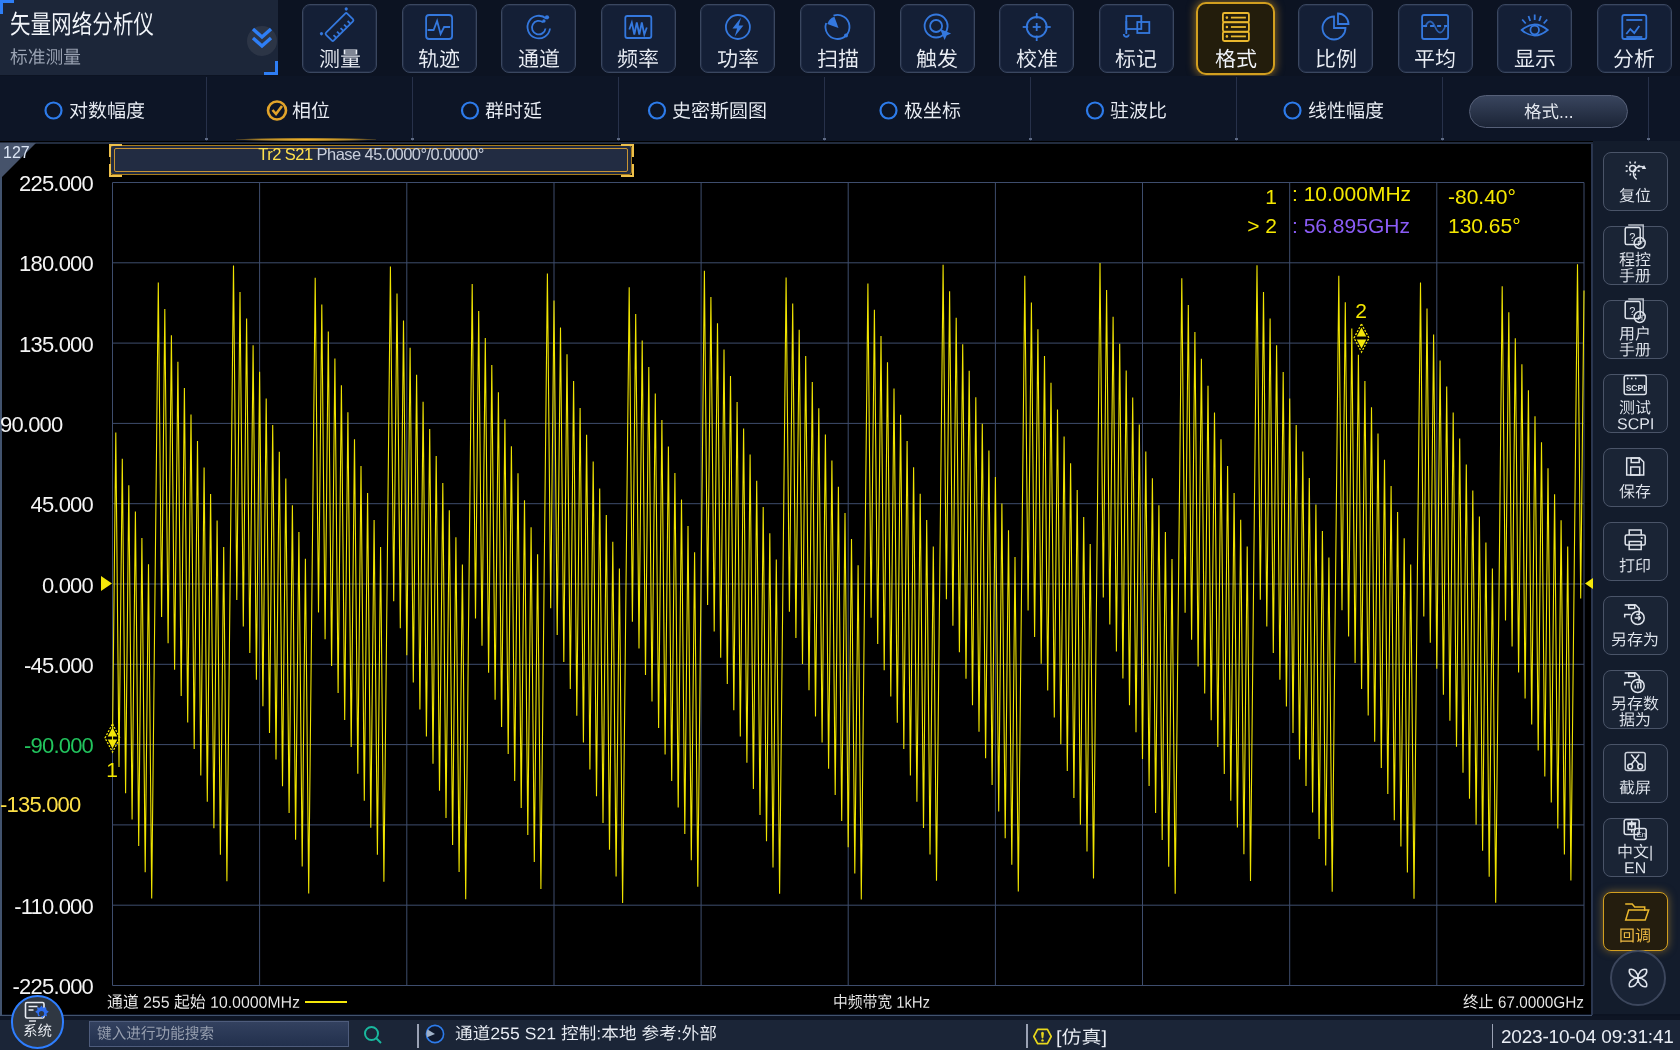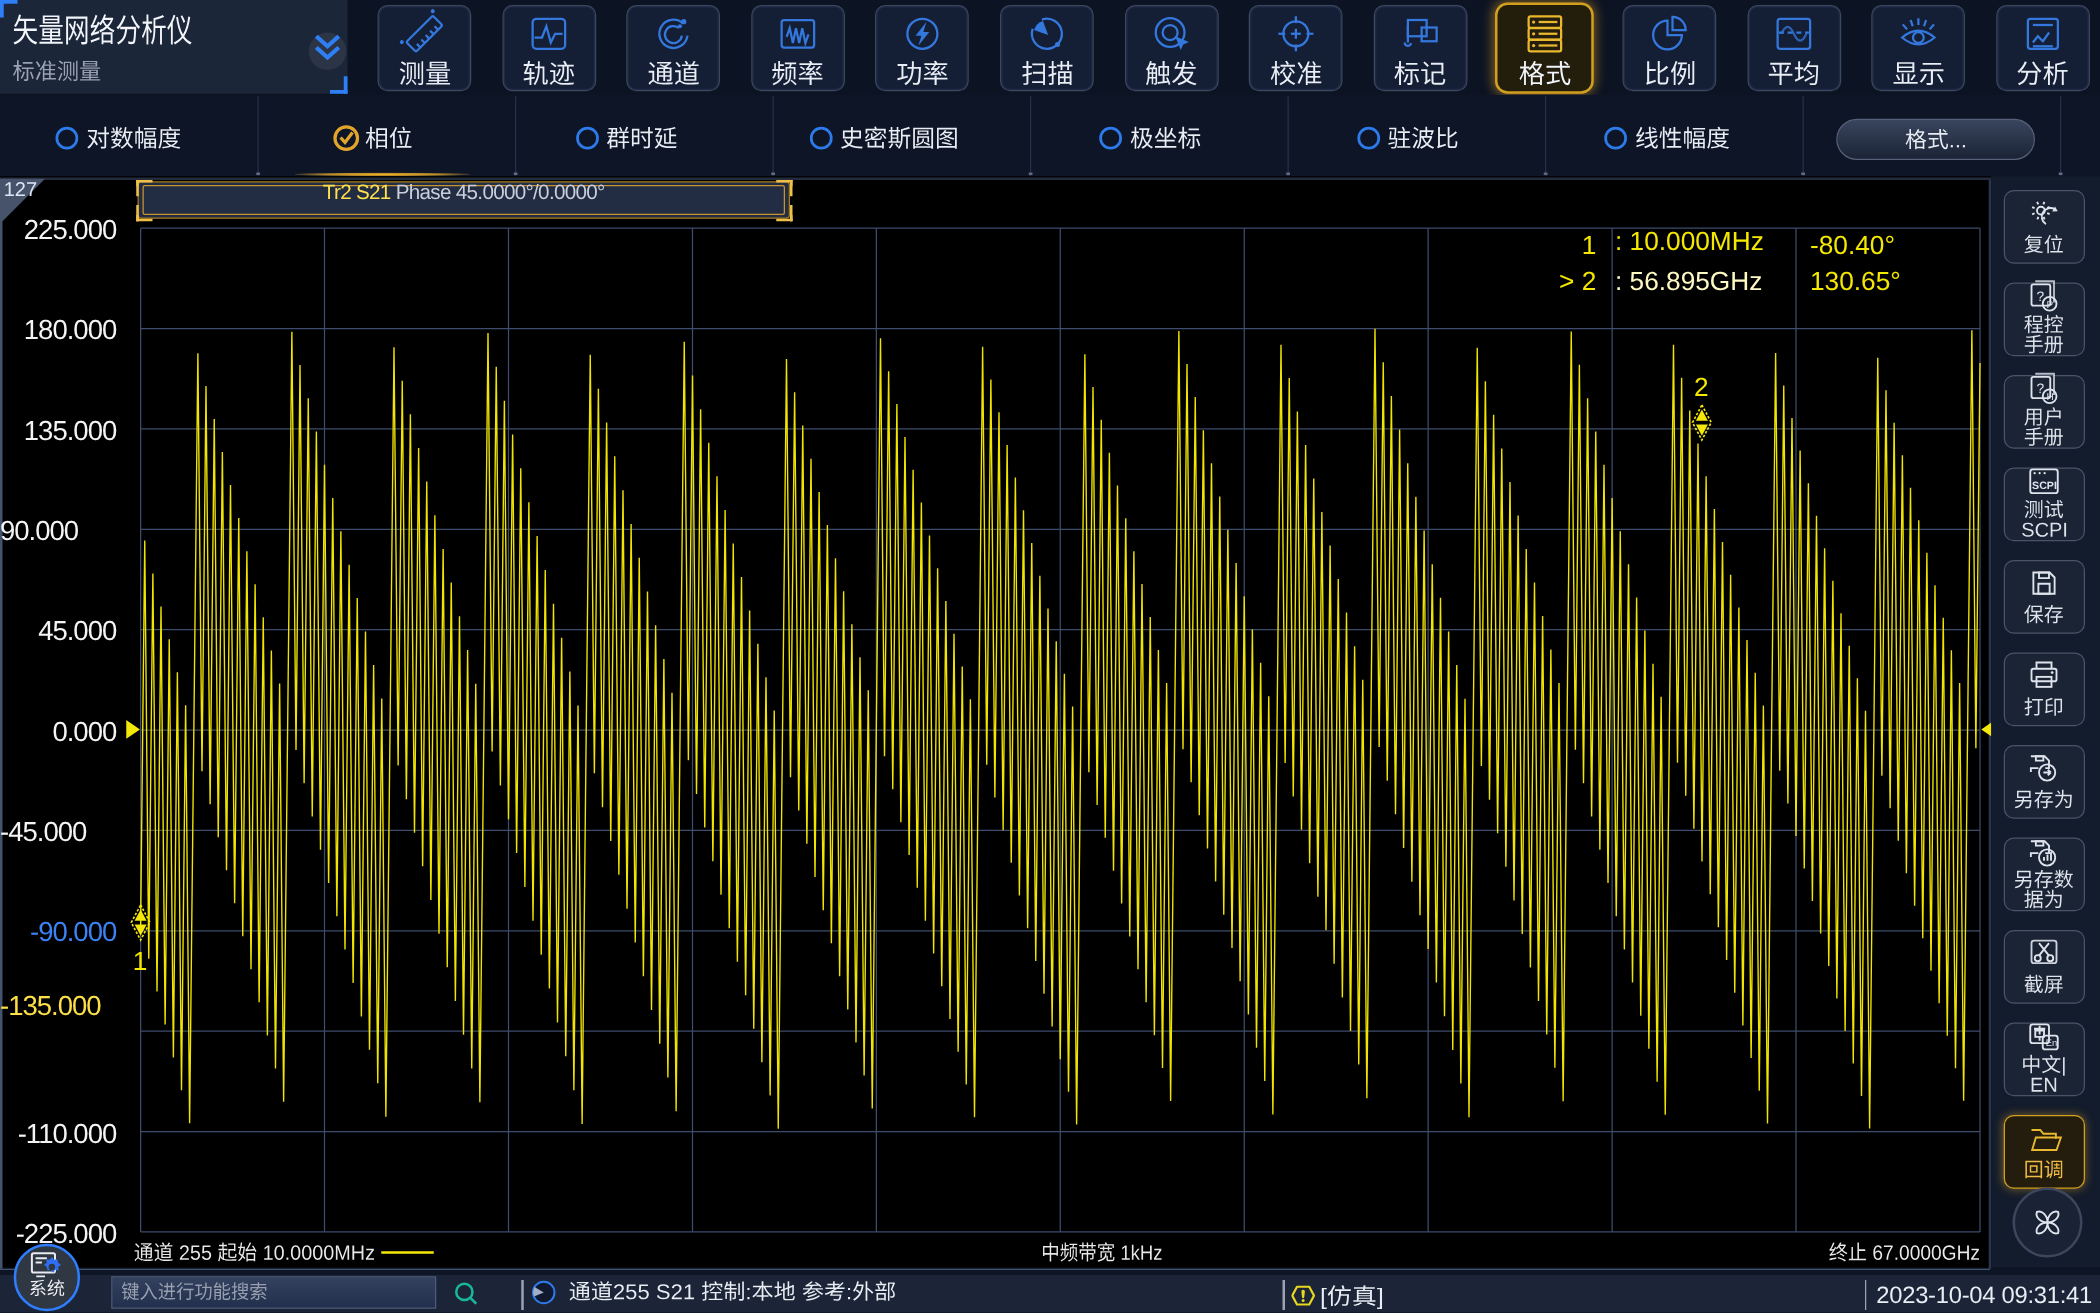--- a/index.html
+++ b/index.html
@@ -212,30 +212,30 @@
 <div style="position:absolute;left:108.5px;top:163.5px;width:5.0px;height:13.0px;border-left:2.5px solid #eec04a"></div>
 <div style="position:absolute;left:620.5px;top:171.5px;width:13.0px;height:5.0px;border-bottom:2.5px solid #eec04a;border-right:2.5px solid #eec04a"></div>
 <div style="position:absolute;left:628.5px;top:163.5px;width:5.0px;height:13.0px;border-right:2.5px solid #eec04a"></div>
 <div style="position:absolute;left:110px;top:145px;width:522px;height:30px;line-height:29px;text-align:center;font:16.5px 'Liberation Sans',sans-serif;letter-spacing:-0.55px;color:#c9cfdb"><span style="color:#ffe14d">Tr2 S21</span> Phase 45.0000°/0.0000°</div>
 <div style="position:absolute;left:0;top:171.0px;width:93px;text-align:right;line-height:1;font:22px 'Liberation Sans',sans-serif;letter-spacing:-0.8px;color:#f4f4f4">225.000</div>
 <div style="position:absolute;left:0;top:251.3px;width:93px;text-align:right;line-height:1;font:22px 'Liberation Sans',sans-serif;letter-spacing:-0.8px;color:#f4f4f4">180.000</div>
 <div style="position:absolute;left:0;top:331.6px;width:93px;text-align:right;line-height:1;font:22px 'Liberation Sans',sans-serif;letter-spacing:-0.8px;color:#f4f4f4">135.000</div>
 <div style="position:absolute;left:0;top:411.9px;width:93px;text-align:left;line-height:1;font:22px 'Liberation Sans',sans-serif;letter-spacing:-0.8px;color:#f4f4f4">90.000</div>
 <div style="position:absolute;left:0;top:492.2px;width:93px;text-align:right;line-height:1;font:22px 'Liberation Sans',sans-serif;letter-spacing:-0.8px;color:#f4f4f4">45.000</div>
 <div style="position:absolute;left:0;top:572.5px;width:93px;text-align:right;line-height:1;font:22px 'Liberation Sans',sans-serif;letter-spacing:-0.8px;color:#f4f4f4">0.000</div>
-<div style="position:absolute;left:0;top:652.8px;width:93px;line-height:1;font:22px 'Liberation Sans',sans-serif;letter-spacing:-0.8px;color:#f4f4f4">-45.000</div>
-<div style="position:absolute;left:0;top:733.1px;width:93px;text-align:right;line-height:1;font:22px 'Liberation Sans',sans-serif;letter-spacing:-0.8px;color:#3b82f6">-90.000</div>
+<div style="position:absolute;left:0;top:652.8px;width:93px;text-align:right;line-height:1;font:22px 'Liberation Sans',sans-serif;letter-spacing:-0.8px;color:#f4f4f4">-45.000</div>
+<div style="position:absolute;left:0;top:733.1px;width:93px;text-align:right;line-height:1;font:22px 'Liberation Sans',sans-serif;letter-spacing:-0.8px;color:#22c55e">-90.000</div>
 <div style="position:absolute;left:0;top:792px;width:93px;text-align:left;line-height:1;font:22px 'Liberation Sans',sans-serif;letter-spacing:-0.8px;color:#fde047">-135.000</div>
 <div style="position:absolute;left:0;top:893.7px;width:93px;text-align:right;line-height:1;font:22px 'Liberation Sans',sans-serif;letter-spacing:-0.8px;color:#f4f4f4">-110.000</div>
 <div style="position:absolute;left:0;top:974.0px;width:93px;text-align:right;line-height:1;font:22px 'Liberation Sans',sans-serif;letter-spacing:-0.8px;color:#f4f4f4">-225.000</div>
 <div style="position:absolute;left:1187px;top:185px;width:90px;text-align:right;line-height:1;font:21px 'Liberation Sans',sans-serif;color:#f5e800">1</div>
 <div style="position:absolute;left:1292px;top:182px;line-height:1;font:21px 'Liberation Sans',sans-serif;color:#f5e800">: 10.000MHz</div>
 <div style="position:absolute;left:1448px;top:185px;line-height:1;font:21px 'Liberation Sans',sans-serif;color:#f5e800">-80.40°</div>
 <div style="position:absolute;left:1187px;top:213.5px;width:90px;text-align:right;line-height:1;font:21px 'Liberation Sans',sans-serif;color:#f5e800">&gt; 2</div>
-<div style="position:absolute;left:1292px;top:213.5px;line-height:1;font:21px 'Liberation Sans',sans-serif;color:#fef9c3">: 56.895GHz</div>
+<div style="position:absolute;left:1292px;top:213.5px;line-height:1;font:21px 'Liberation Sans',sans-serif;color:#8b5cf6">: 56.895GHz</div>
 <div style="position:absolute;left:1448px;top:213.5px;line-height:1;font:21px 'Liberation Sans',sans-serif;color:#f5e800">130.65°</div>
 <div style="position:absolute;left:102px;top:758px;width:20px;text-align:center;line-height:1;font:21px 'Liberation Sans',sans-serif;color:#f5e800">1</div>
 <div style="position:absolute;left:1351px;top:299px;width:20px;text-align:center;line-height:1;font:21px 'Liberation Sans',sans-serif;color:#f5e800">2</div>
 <svg style="position:absolute;left:107.0px;top:991.2px;overflow:visible" width="193.0" height="22.6" fill="#e8e8e8">
     <use href="#n901a" transform="translate(0.0 16.8) scale(0.01586 -0.01650)"></use>
     <use href="#n9053" transform="translate(15.9 16.8) scale(0.01586 -0.01650)"></use>
     <use href="#l0032" transform="translate(36.1 16.8) scale(0.00774 -0.00806)"></use>
     <use href="#l0035" transform="translate(44.9 16.8) scale(0.00774 -0.00806)"></use>
     <use href="#l0035" transform="translate(53.8 16.8) scale(0.00774 -0.00806)"></use>
     <use href="#n8d77" transform="translate(67.0 16.8) scale(0.01586 -0.01650)"></use>

